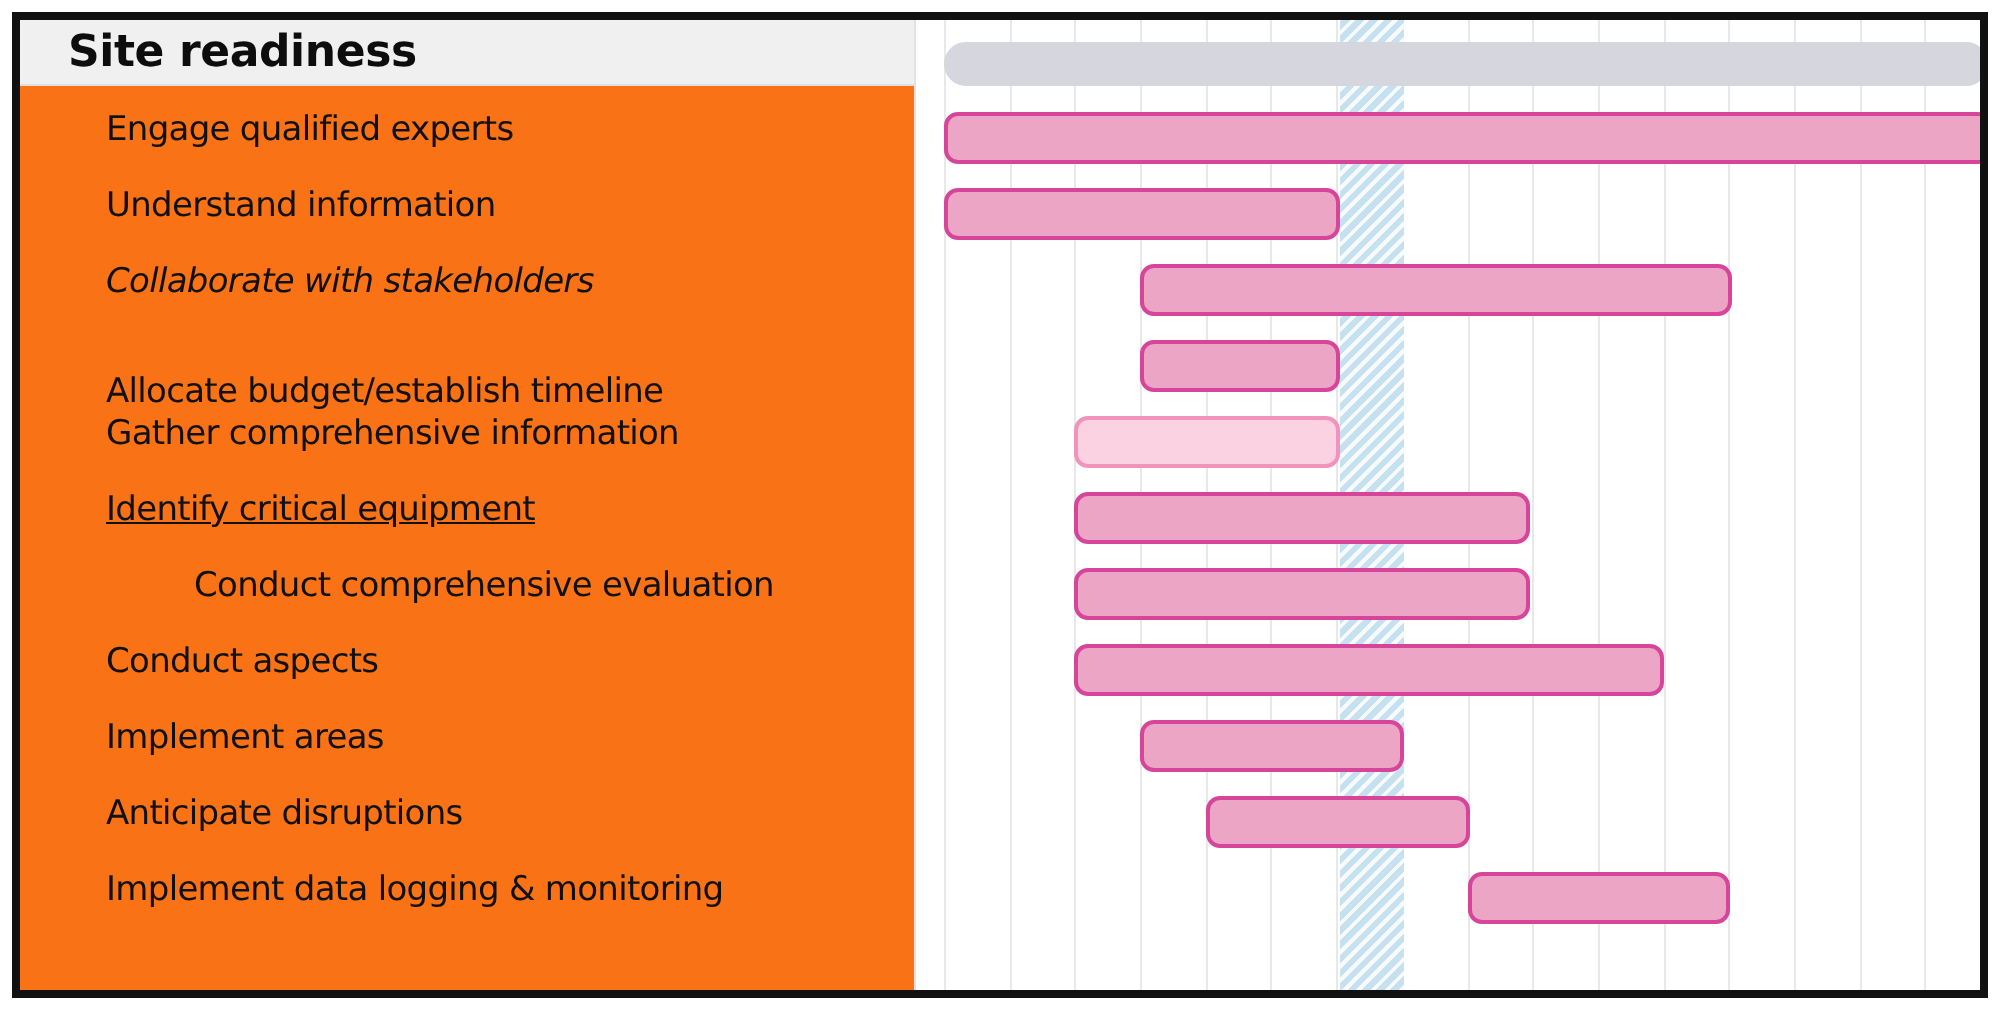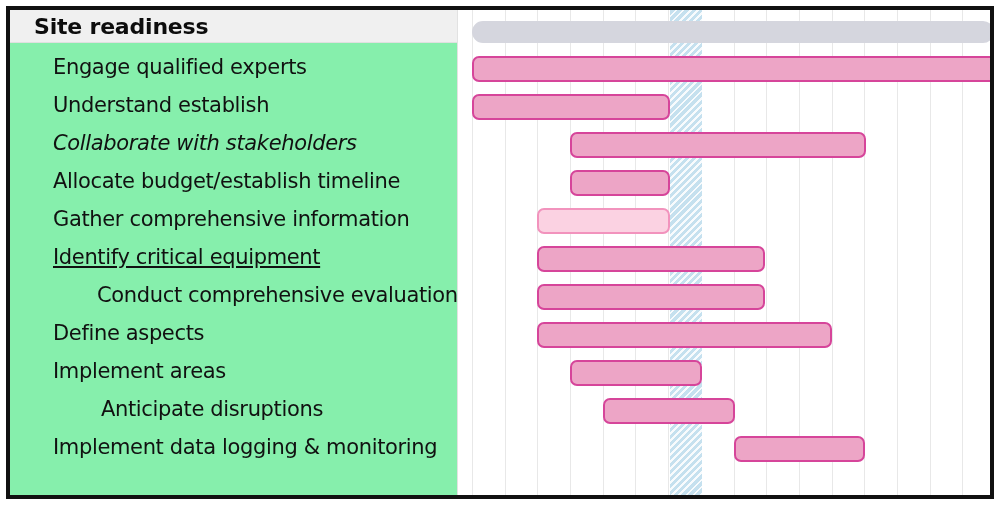--- a/index.html
+++ b/index.html
@@ -25,21 +25,21 @@
     box-sizing: border-box;
     border: 4px solid #111111;
     background: #ffffff;
     overflow: hidden;
   }
   #gantt-inner {
     position: absolute;
     left: 0; top: 0;
     width: 980px;
     height: 485px;
-    background: #86efac;
+    background: #f97316;
     overflow: hidden;
   }
 
   
   #label-column {
     position: absolute;
     left: 0;
     top: 0;
     width: 447px;
     height: 485px;
@@ -78,21 +78,21 @@
     font-size: 22px;
     font-weight: bold;
     color: #0d0d0d;
     letter-spacing: -0.2px;
     white-space: nowrap;
   }
 
   .task-label {
     position: absolute;
     left: 43px;
-    font-size: 21px;
+    font-size: 17px;
     font-weight: normal;
     color: #111111;
     white-space: nowrap;
     letter-spacing: -0.35px;
     line-height: 1;
   }
 
   
   #chart-area {
     position: absolute;
@@ -190,28 +190,28 @@
           <div class="bar normal" style="left: 276px; width: 131px; top: 426px; height: 26px;"></div>
         </div>
     </div>
 
     <div id="label-column">
       <div id="header-band"></div>
       <div id="header-band-line"></div>
       <div id="header-title">Site readiness</div>
       <div id="task-labels">
           <div class="task-label" style="top: 47px;">Engage qualified experts</div>
-          <div class="task-label" style="top: 85px;">Understand establish</div>
+          <div class="task-label" style="top: 85px;">Understand information</div>
           <div class="task-label" style="top: 123px; font-style: italic;">Collaborate with stakeholders</div>
-          <div class="task-label" style="top: 161px;">Allocate budget/establish timeline</div>
+          <div class="task-label" style="top: 178px;">Allocate budget/establish timeline</div>
           <div class="task-label" style="top: 199px;">Gather comprehensive information</div>
           <div class="task-label" style="top: 237px; text-decoration: underline;">Identify critical equipment</div>
           <div class="task-label" style="top: 275px; margin-left: 44px;">Conduct comprehensive evaluation</div>
-          <div class="task-label" style="top: 313px;">Define aspects</div>
+          <div class="task-label" style="top: 313px;">Conduct aspects</div>
           <div class="task-label" style="top: 351px;">Implement areas</div>
-          <div class="task-label" style="top: 389px; margin-left: 48px;">Anticipate disruptions</div>
+          <div class="task-label" style="top: 389px;">Anticipate disruptions</div>
           <div class="task-label" style="top: 427px;">Implement data logging &amp; monitoring</div>
         </div>
     </div>
     <div id="label-col-divider"></div>
 
   </div>
 </div>
 
 </body></html>

